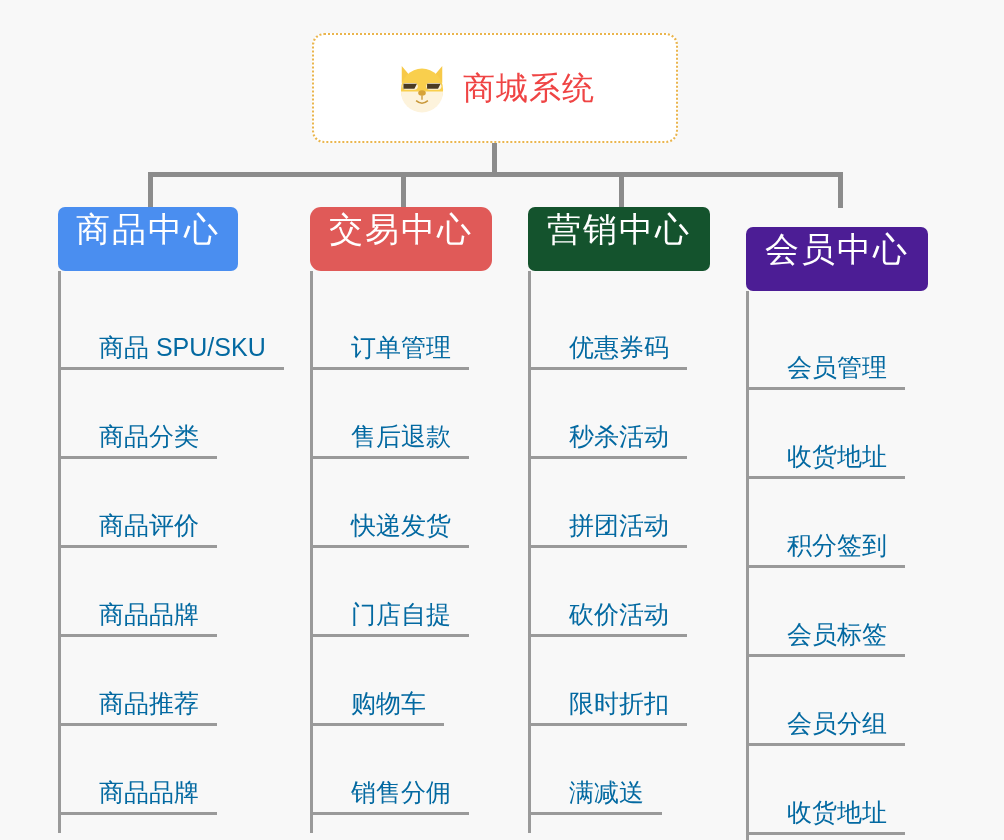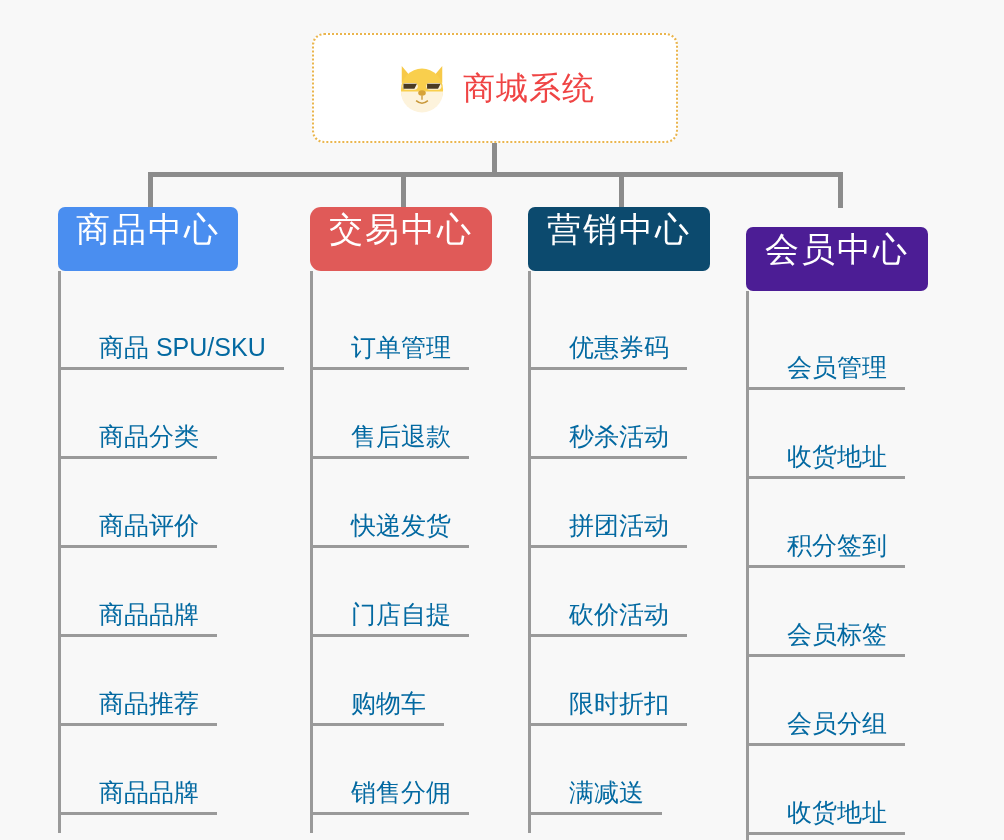--- a/index.html
+++ b/index.html
@@ -200,21 +200,21 @@
       <div class="leaf">
           <span class="leaf-inner">购物车</span>
         </div>
       <div class="leaf">
           <span class="leaf-inner">销售分佣</span>
         </div>
     </div>
   </div>
 
   <div class="branch" style="left:528px;width:182px;">
-    <div class="branch-header" style="background:#0c4a6e;">
+    <div class="branch-header" style="background:#14532d;">
       <span>营销中心</span>
     </div>
     <div class="branch-body">
       <div class="branch-spine" style="height:562px;"></div>
       <div class="leaf">
           <span class="leaf-inner">优惠券码</span>
         </div>
       <div class="leaf">
           <span class="leaf-inner">秒杀活动</span>
         </div>

